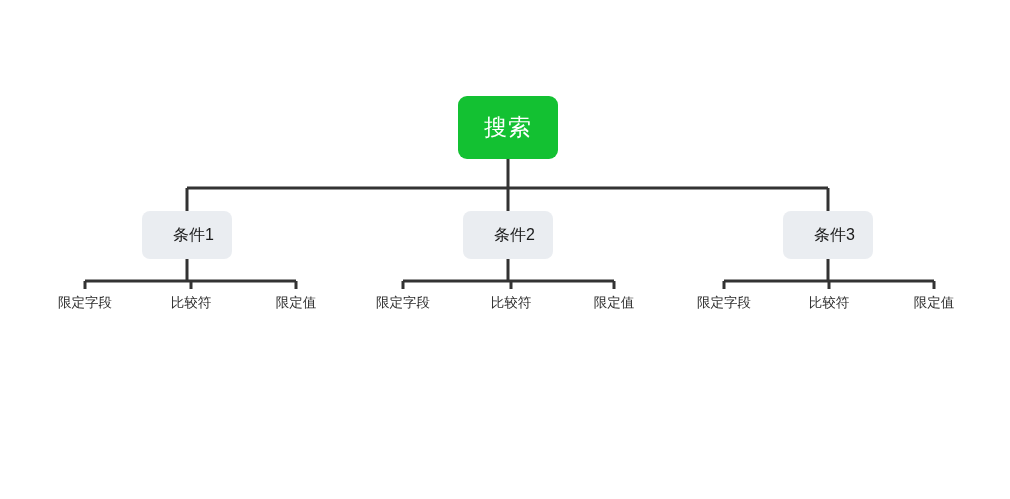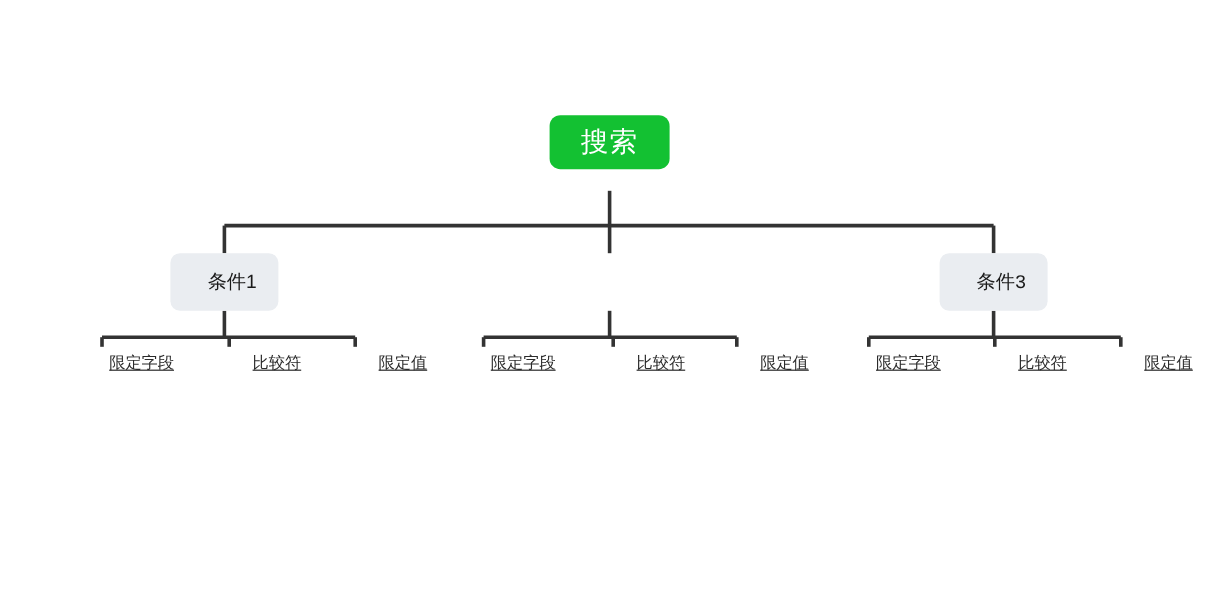--- a/index.html
+++ b/index.html
@@ -31,50 +31,49 @@
     display: flex;
     align-items: center;
     justify-content: center;
     box-sizing: border-box;
     white-space: nowrap;
   }
   .node-root {
     left: 458px;
     top: 96px;
     width: 100px;
-    height: 45px;
+    height: 63px;
     background: #13c132;
     border-radius: 9px;
     color: #ffffff;
     font-size: 23px;
     letter-spacing: 1px;
   }
   .node-cond {
     width: 90px;
     height: 48px;
     background: #eaedf1;
     border-radius: 8px;
     color: #1a1a1a;
     font-size: 16px;
     top: 211px;
     padding-left: 13px;
   }
   #cond1 { left: 142px; }
   #cond2 { left: 463px; }
-  #cond3 { left: 783px; font-family: Liberation Mono, monospace; }
+  #cond3 { left: 783px; }
   .leaf-label {
     position: absolute;
     top: 294px;
     width: 120px;
     margin-left: -60px;
-    text-align: right;
+    text-align: center;
     font-size: 13.5px;
     color: #2b2b2b;
     white-space: nowrap;
-    text-decoration: underline;
   }
   #watermark {
     position: absolute;
     right: 18px;
     bottom: 14px;
     font-size: 15px;
     color: #d6d6d6;
     letter-spacing: 0.5px;
     white-space: nowrap;
   }
@@ -111,20 +110,21 @@
       <path d="M724,281 L934,281"></path>
       <path d="M724,281 L724,289"></path>
       <path d="M829,281 L829,289"></path>
       <path d="M934,281 L934,289"></path>
     </g>
   </svg>
 
   <div class="node node-root" id="root">搜索</div>
 
   <div class="node node-cond" id="cond1">条件1</div>
+  <div class="node node-cond" id="cond2">条件2</div>
   <div class="node node-cond" id="cond3">条件3</div>
 
   <div class="leaf-label" style="left:85px">限定字段</div>
   <div class="leaf-label" style="left:191px">比较符</div>
   <div class="leaf-label" style="left:296px">限定值</div>
 
   <div class="leaf-label" style="left:403px">限定字段</div>
   <div class="leaf-label" style="left:511px">比较符</div>
   <div class="leaf-label" style="left:614px">限定值</div>
 

